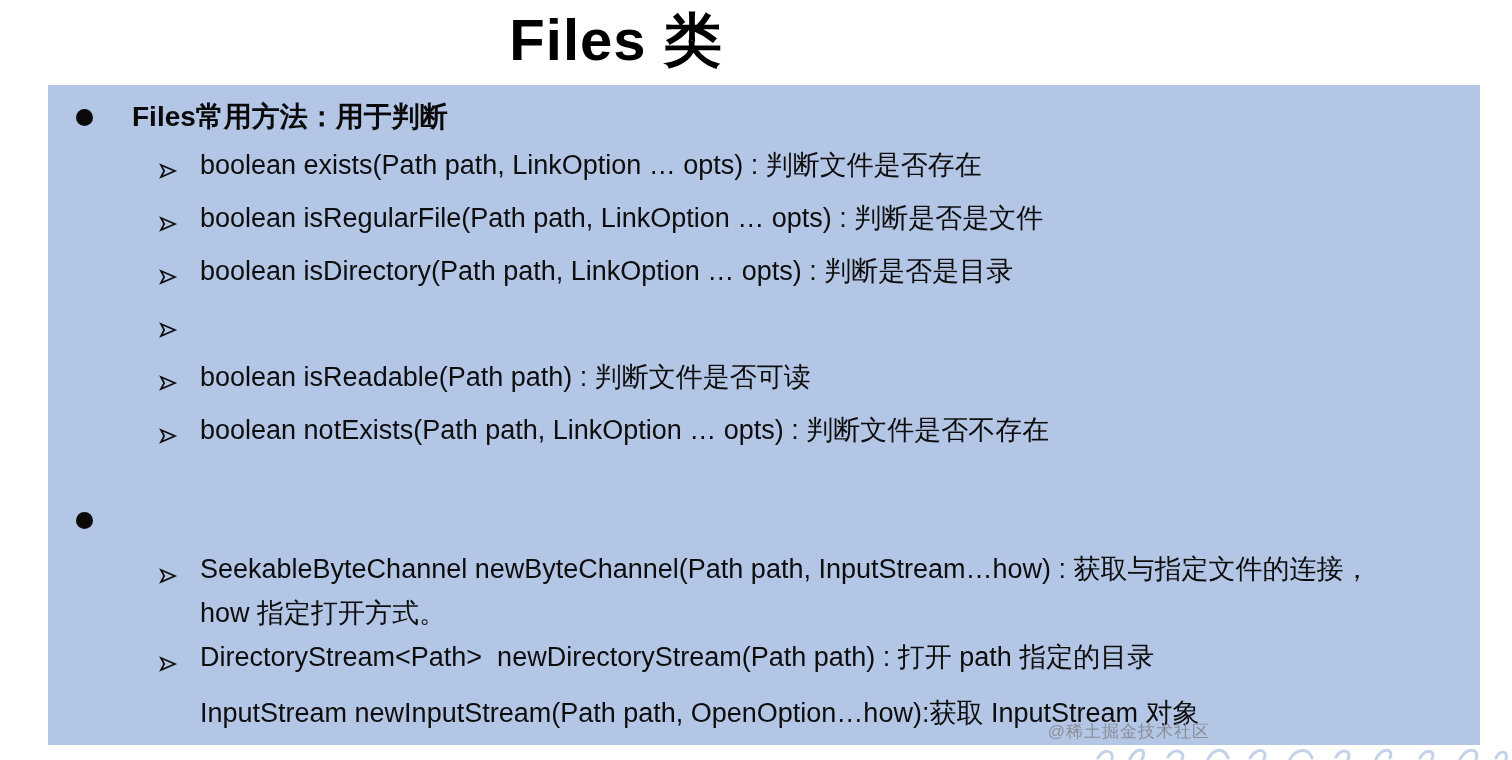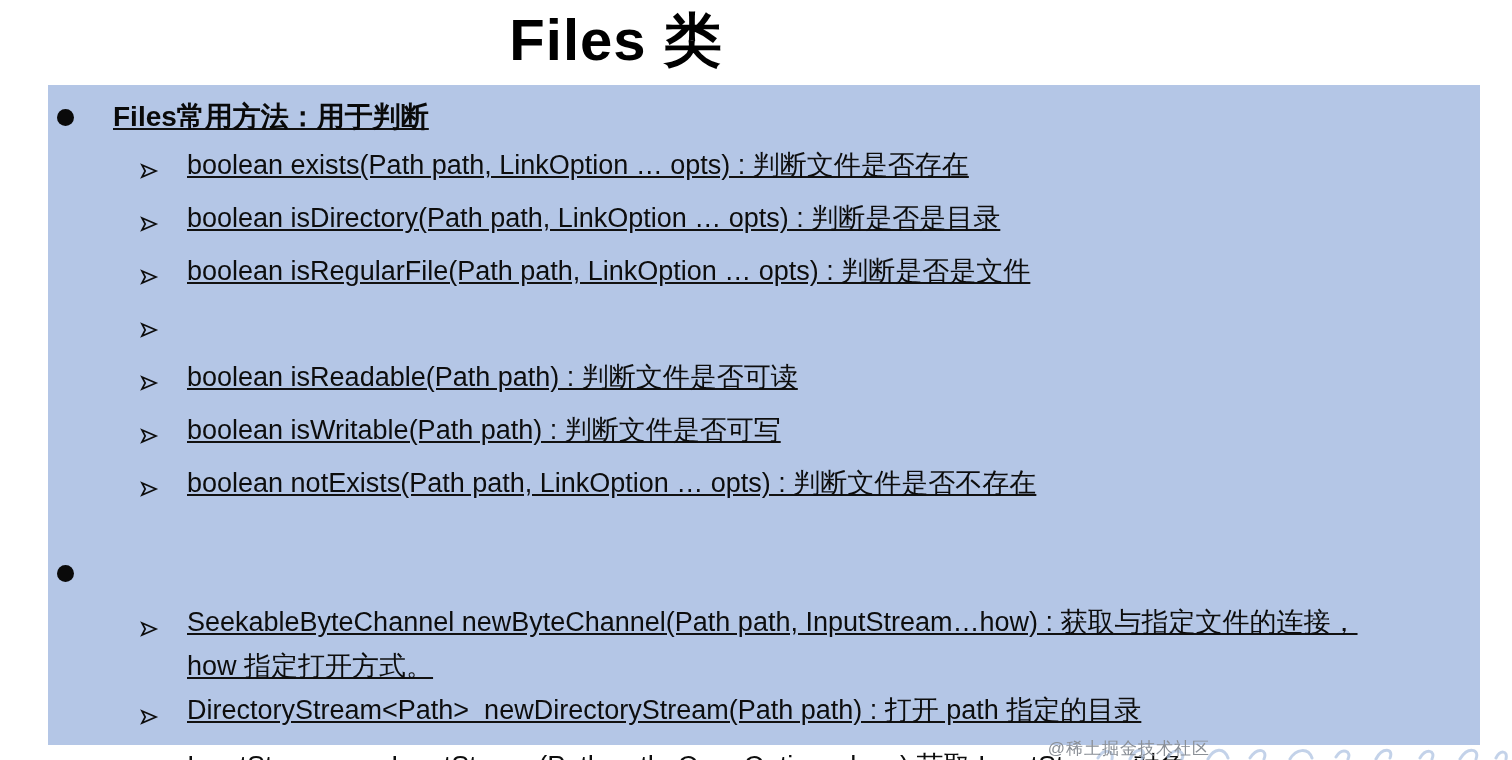--- a/index.html
+++ b/index.html
@@ -20,22 +20,21 @@
     font-weight: bold;
     letter-spacing: 1px;
     color: #000;
   }
 
   .panel {
     position: absolute;
     left: 48px; top: 85px;
     width: 1432px; height: 660px;
     background: #b4c6e6;
-    padding: 14px 0 0 7px;
-    text-decoration: underline;
+    padding: 14px 0 0 26px;
   }
 
   .heading-row {
     display: flex;
     align-items: center;
     height: 36px;
   }
   .dot {
     width: 17px; height: 17px;
     border-radius: 50%;
@@ -48,21 +47,20 @@
     font-size: 28px;
     font-weight: bold;
     color: #0a0a0a;
     white-space: pre;
   }
 
   .items { list-style: none; margin-top: 9px; }
   .item {
     display: flex;
     align-items: flex-start;
-    gap: 6px;
   }
   .sec1 .item { line-height: 42px; }
   .sec2 .item { line-height: 44px; }
   .arrow {
     flex: 0 0 auto;
     width: 20px;
     margin-left: 84px;
     margin-top: 11px;
   }
   .sec2 .arrow { margin-top: 12px; }
@@ -71,21 +69,21 @@
     font-size: 27px;
     max-width: 1205px;
     white-space: pre-wrap;
     color: #0d0d0d;
   }
 
   .sec2 { margin-top: 40px; }
 
   .watermark {
     position: absolute;
-    right: 22px; bottom: 0;
+    right: 22px; bottom: 17px;
     font-size: 17px;
     color: #8a8f96;
     letter-spacing: 1px;
     text-align: right;
   }
 
   .handwriting {
     position: absolute;
     left: 1090px; bottom: 0;
     width: 422px; height: 22px;
@@ -110,44 +108,38 @@
         <li class="item">
           <span class="arrow"><svg width="20" height="20" viewBox="0 0 20 20">
                 <path d="M3 4 L17 10 L3 16 L6.2 10 Z" fill="none" stroke="#0d0d0d" stroke-width="1.7"></path>
               </svg></span>
           <span class="item-text">boolean exists(Path path, LinkOption … opts) : 判断文件是否存在</span>
         </li>
         <li class="item">
           <span class="arrow"><svg width="20" height="20" viewBox="0 0 20 20">
                 <path d="M3 4 L17 10 L3 16 L6.2 10 Z" fill="none" stroke="#0d0d0d" stroke-width="1.7"></path>
               </svg></span>
-          <span class="item-text">boolean isDirectory(Path path, LinkOption … opts) : 判断是否是目录</span>
+          <span class="item-text">boolean isRegularFile(Path path, LinkOption … opts) : 判断是否是文件</span>
         </li>
         <li class="item">
           <span class="arrow"><svg width="20" height="20" viewBox="0 0 20 20">
                 <path d="M3 4 L17 10 L3 16 L6.2 10 Z" fill="none" stroke="#0d0d0d" stroke-width="1.7"></path>
               </svg></span>
-          <span class="item-text">boolean isRegularFile(Path path, LinkOption … opts) : 判断是否是文件</span>
+          <span class="item-text">boolean isDirectory(Path path, LinkOption … opts) : 判断是否是目录</span>
         </li>
         <li class="item">
           <span class="arrow"><svg width="20" height="20" viewBox="0 0 20 20">
                 <path d="M3 4 L17 10 L3 16 L6.2 10 Z" fill="none" stroke="#0d0d0d" stroke-width="1.7"></path>
               </svg></span>
         </li>
         <li class="item">
           <span class="arrow"><svg width="20" height="20" viewBox="0 0 20 20">
                 <path d="M3 4 L17 10 L3 16 L6.2 10 Z" fill="none" stroke="#0d0d0d" stroke-width="1.7"></path>
               </svg></span>
           <span class="item-text">boolean isReadable(Path path) : 判断文件是否可读</span>
-        </li>
-        <li class="item">
-          <span class="arrow"><svg width="20" height="20" viewBox="0 0 20 20">
-                <path d="M3 4 L17 10 L3 16 L6.2 10 Z" fill="none" stroke="#0d0d0d" stroke-width="1.7"></path>
-              </svg></span>
-          <span class="item-text">boolean isWritable(Path path) : 判断文件是否可写</span>
         </li>
         <li class="item">
           <span class="arrow"><svg width="20" height="20" viewBox="0 0 20 20">
                 <path d="M3 4 L17 10 L3 16 L6.2 10 Z" fill="none" stroke="#0d0d0d" stroke-width="1.7"></path>
               </svg></span>
           <span class="item-text">boolean notExists(Path path, LinkOption … opts) : 判断文件是否不存在</span>
         </li>
       </ul>
     </div>
 

